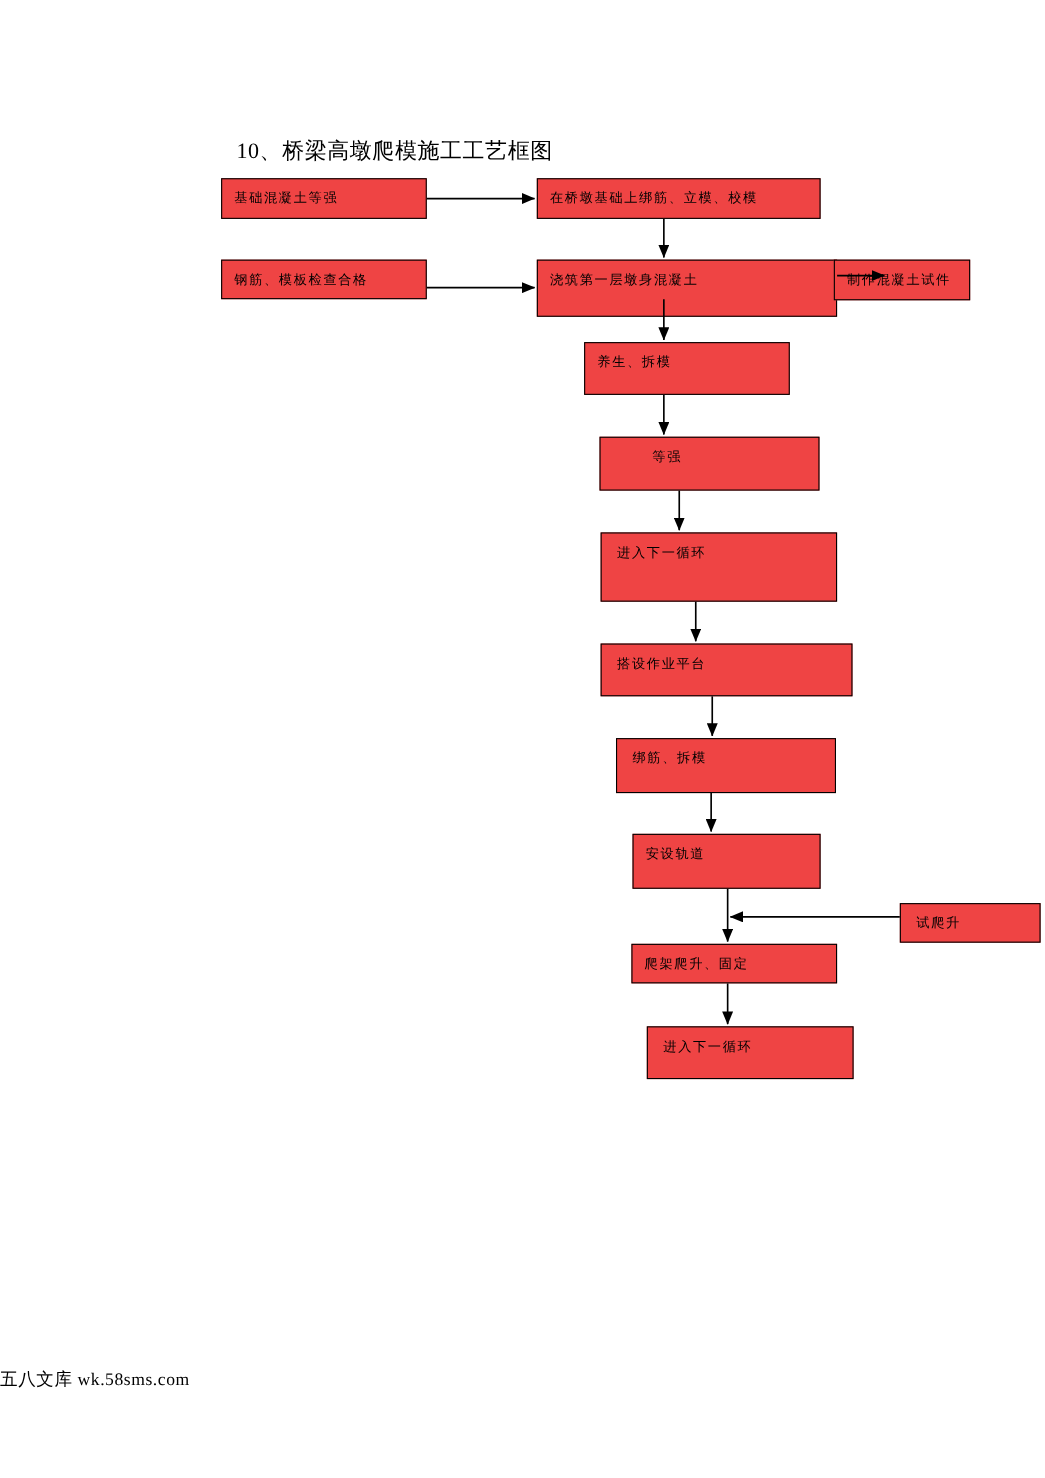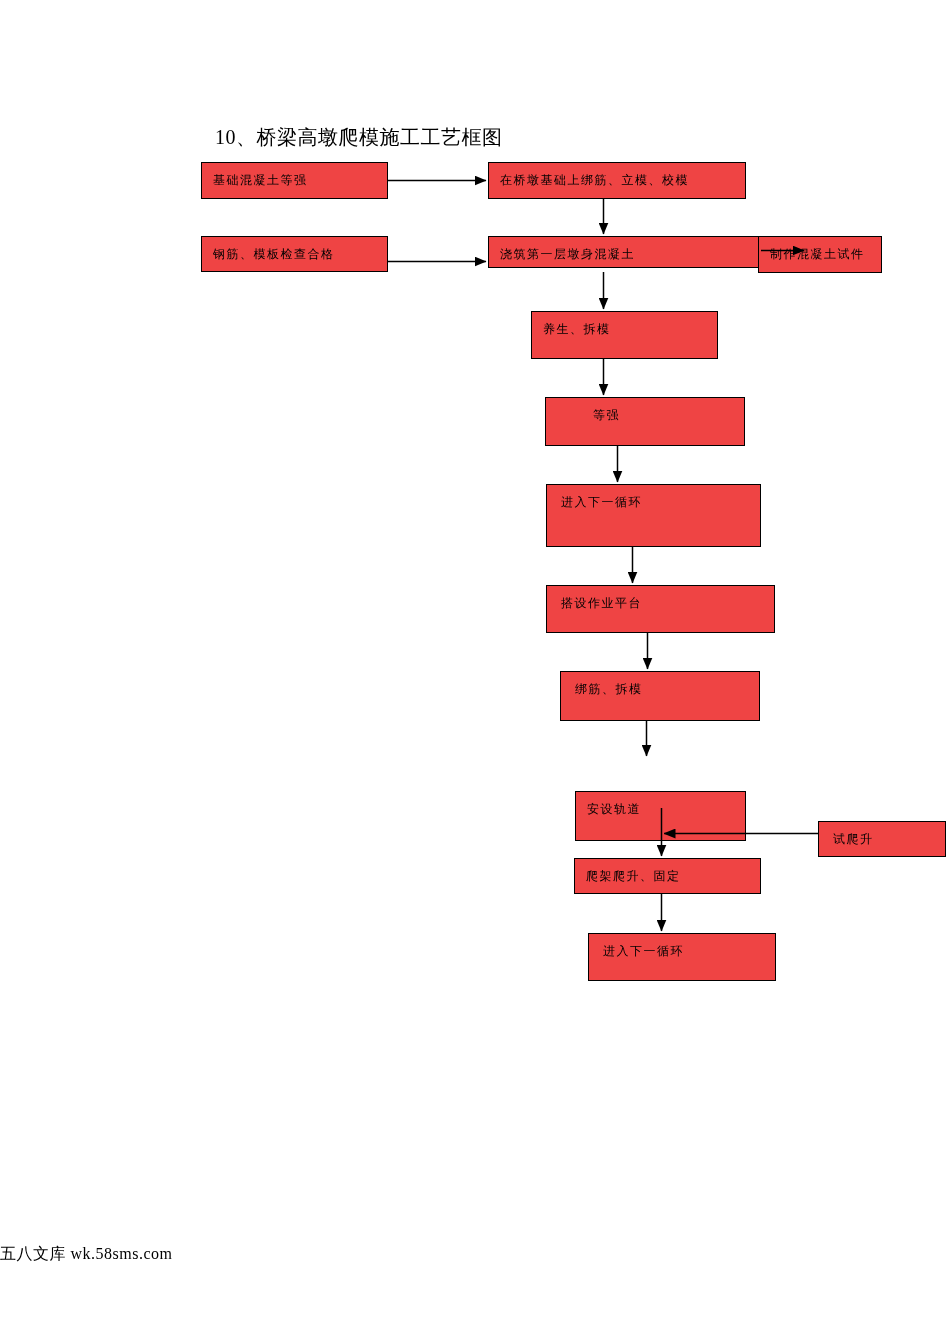--- a/index.html
+++ b/index.html
@@ -23,21 +23,21 @@
     box-sizing:border-box;
     border:1.5px solid #000;
     background:#ef4444;
     font-size:12px;
     line-height:24px;
     letter-spacing:1.5px;
     padding:5px 6px 0 11px;
     overflow:hidden;
   }
   .node.indent-big{padding-left:47px;}
-  .node.indent-med{margin-top:33px;}
+  .node.indent-med{}
   .node.indent-sm{padding-left:14px;}
   #arrows{
     position:absolute;left:0;top:0;
     width:950px;height:1344px;
     pointer-events:none;
   }
   #arrows line{stroke:#000;stroke-width:1.5;}
   .footer{
     position:absolute;
     left:0;top:1244px;
@@ -53,21 +53,21 @@
 <div id="page">
 
   <div class="doc-title">10、桥梁高墩爬模施工工艺框图</div>
 
   <div class="node" style="left:201px;top:162px;width:187px;height:37px">基础混凝土等强</div>
 
   <div class="node" style="left:488px;top:162px;width:258px;height:37px">在桥墩基础上绑筋、立模、校模</div>
 
   <div class="node" style="left:201px;top:236px;width:187px;height:36px">钢筋、模板检查合格</div>
 
-  <div class="node" style="left:488px;top:236px;width:273px;height:32px">浇筑第一层墩身混凝土</div>
+  <div class="node" style="left:488px;top:236px;width:273px;height:52px">浇筑第一层墩身混凝土</div>
 
   <div class="node" style="left:758px;top:236px;width:124px;height:37px">制作混凝土试件</div>
 
   <div class="node" style="left:531px;top:311px;width:187px;height:48px">养生、拆模</div>
 
   <div class="node indent-big" style="left:545px;top:397px;width:200px;height:49px">等强</div>
 
   <div class="node indent-sm" style="left:546px;top:484px;width:215px;height:63px">进入下一循环</div>
 
   <div class="node indent-sm" style="left:546px;top:585px;width:229px;height:48px">搭设作业平台</div>

